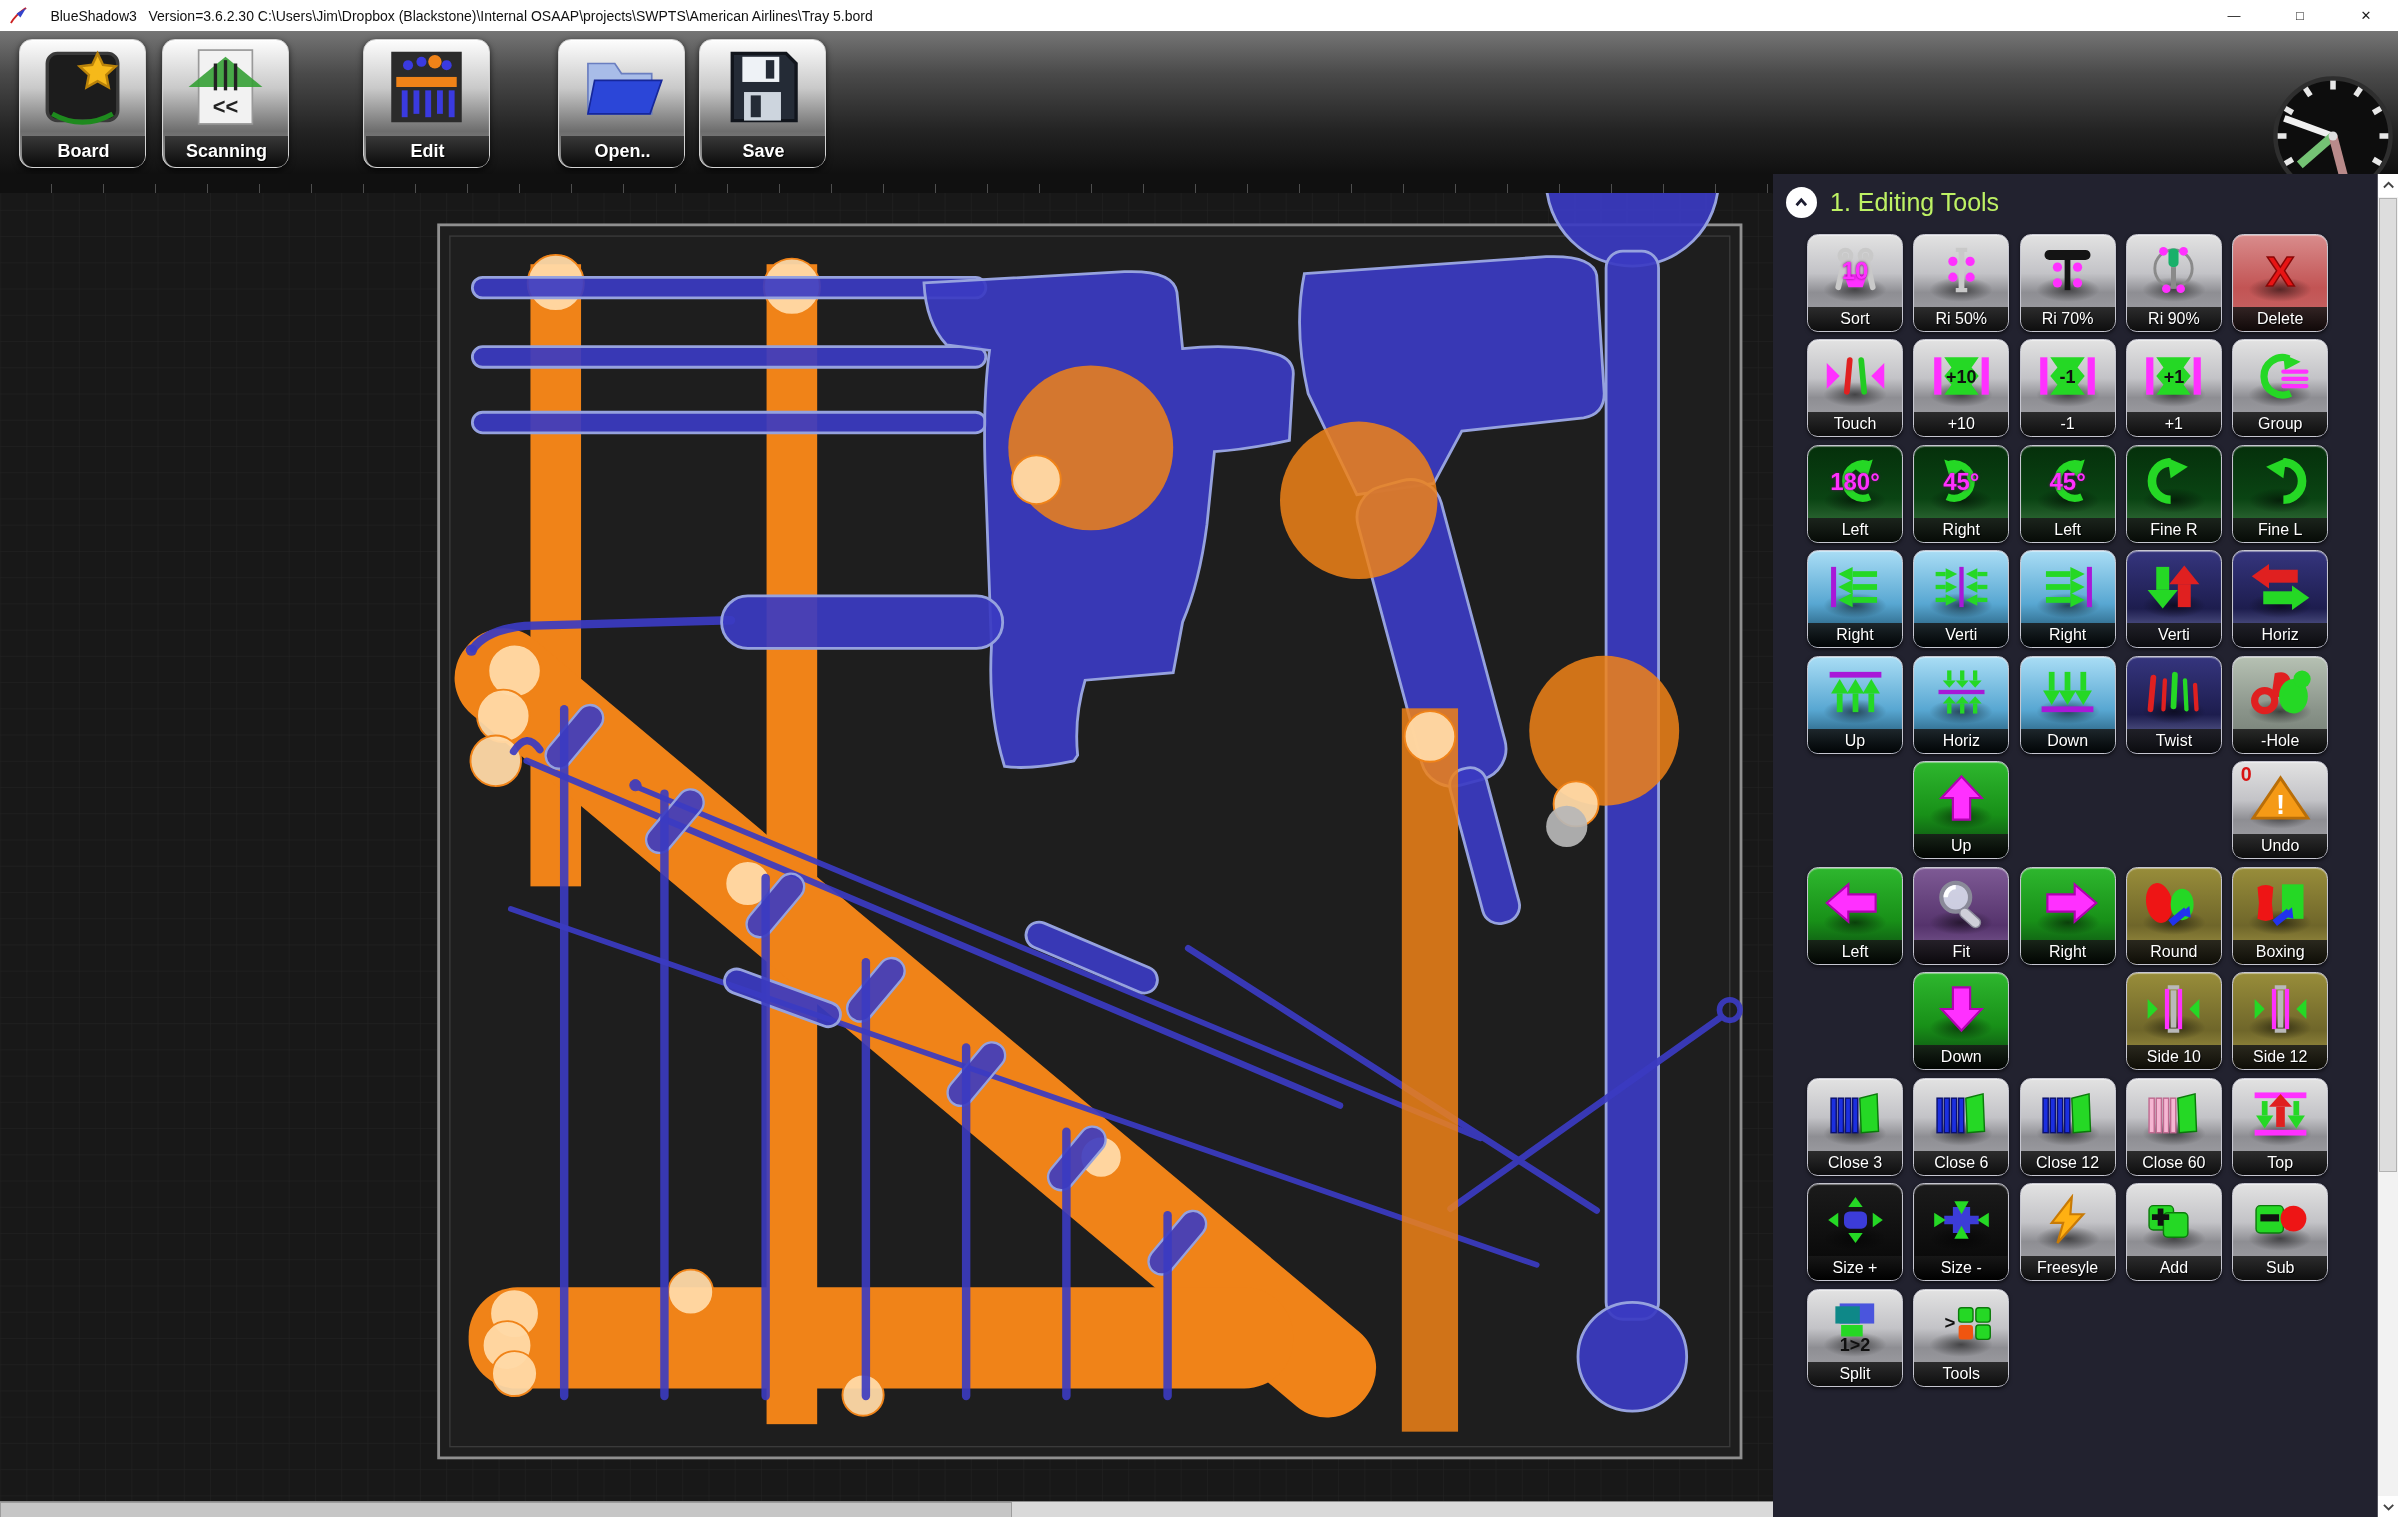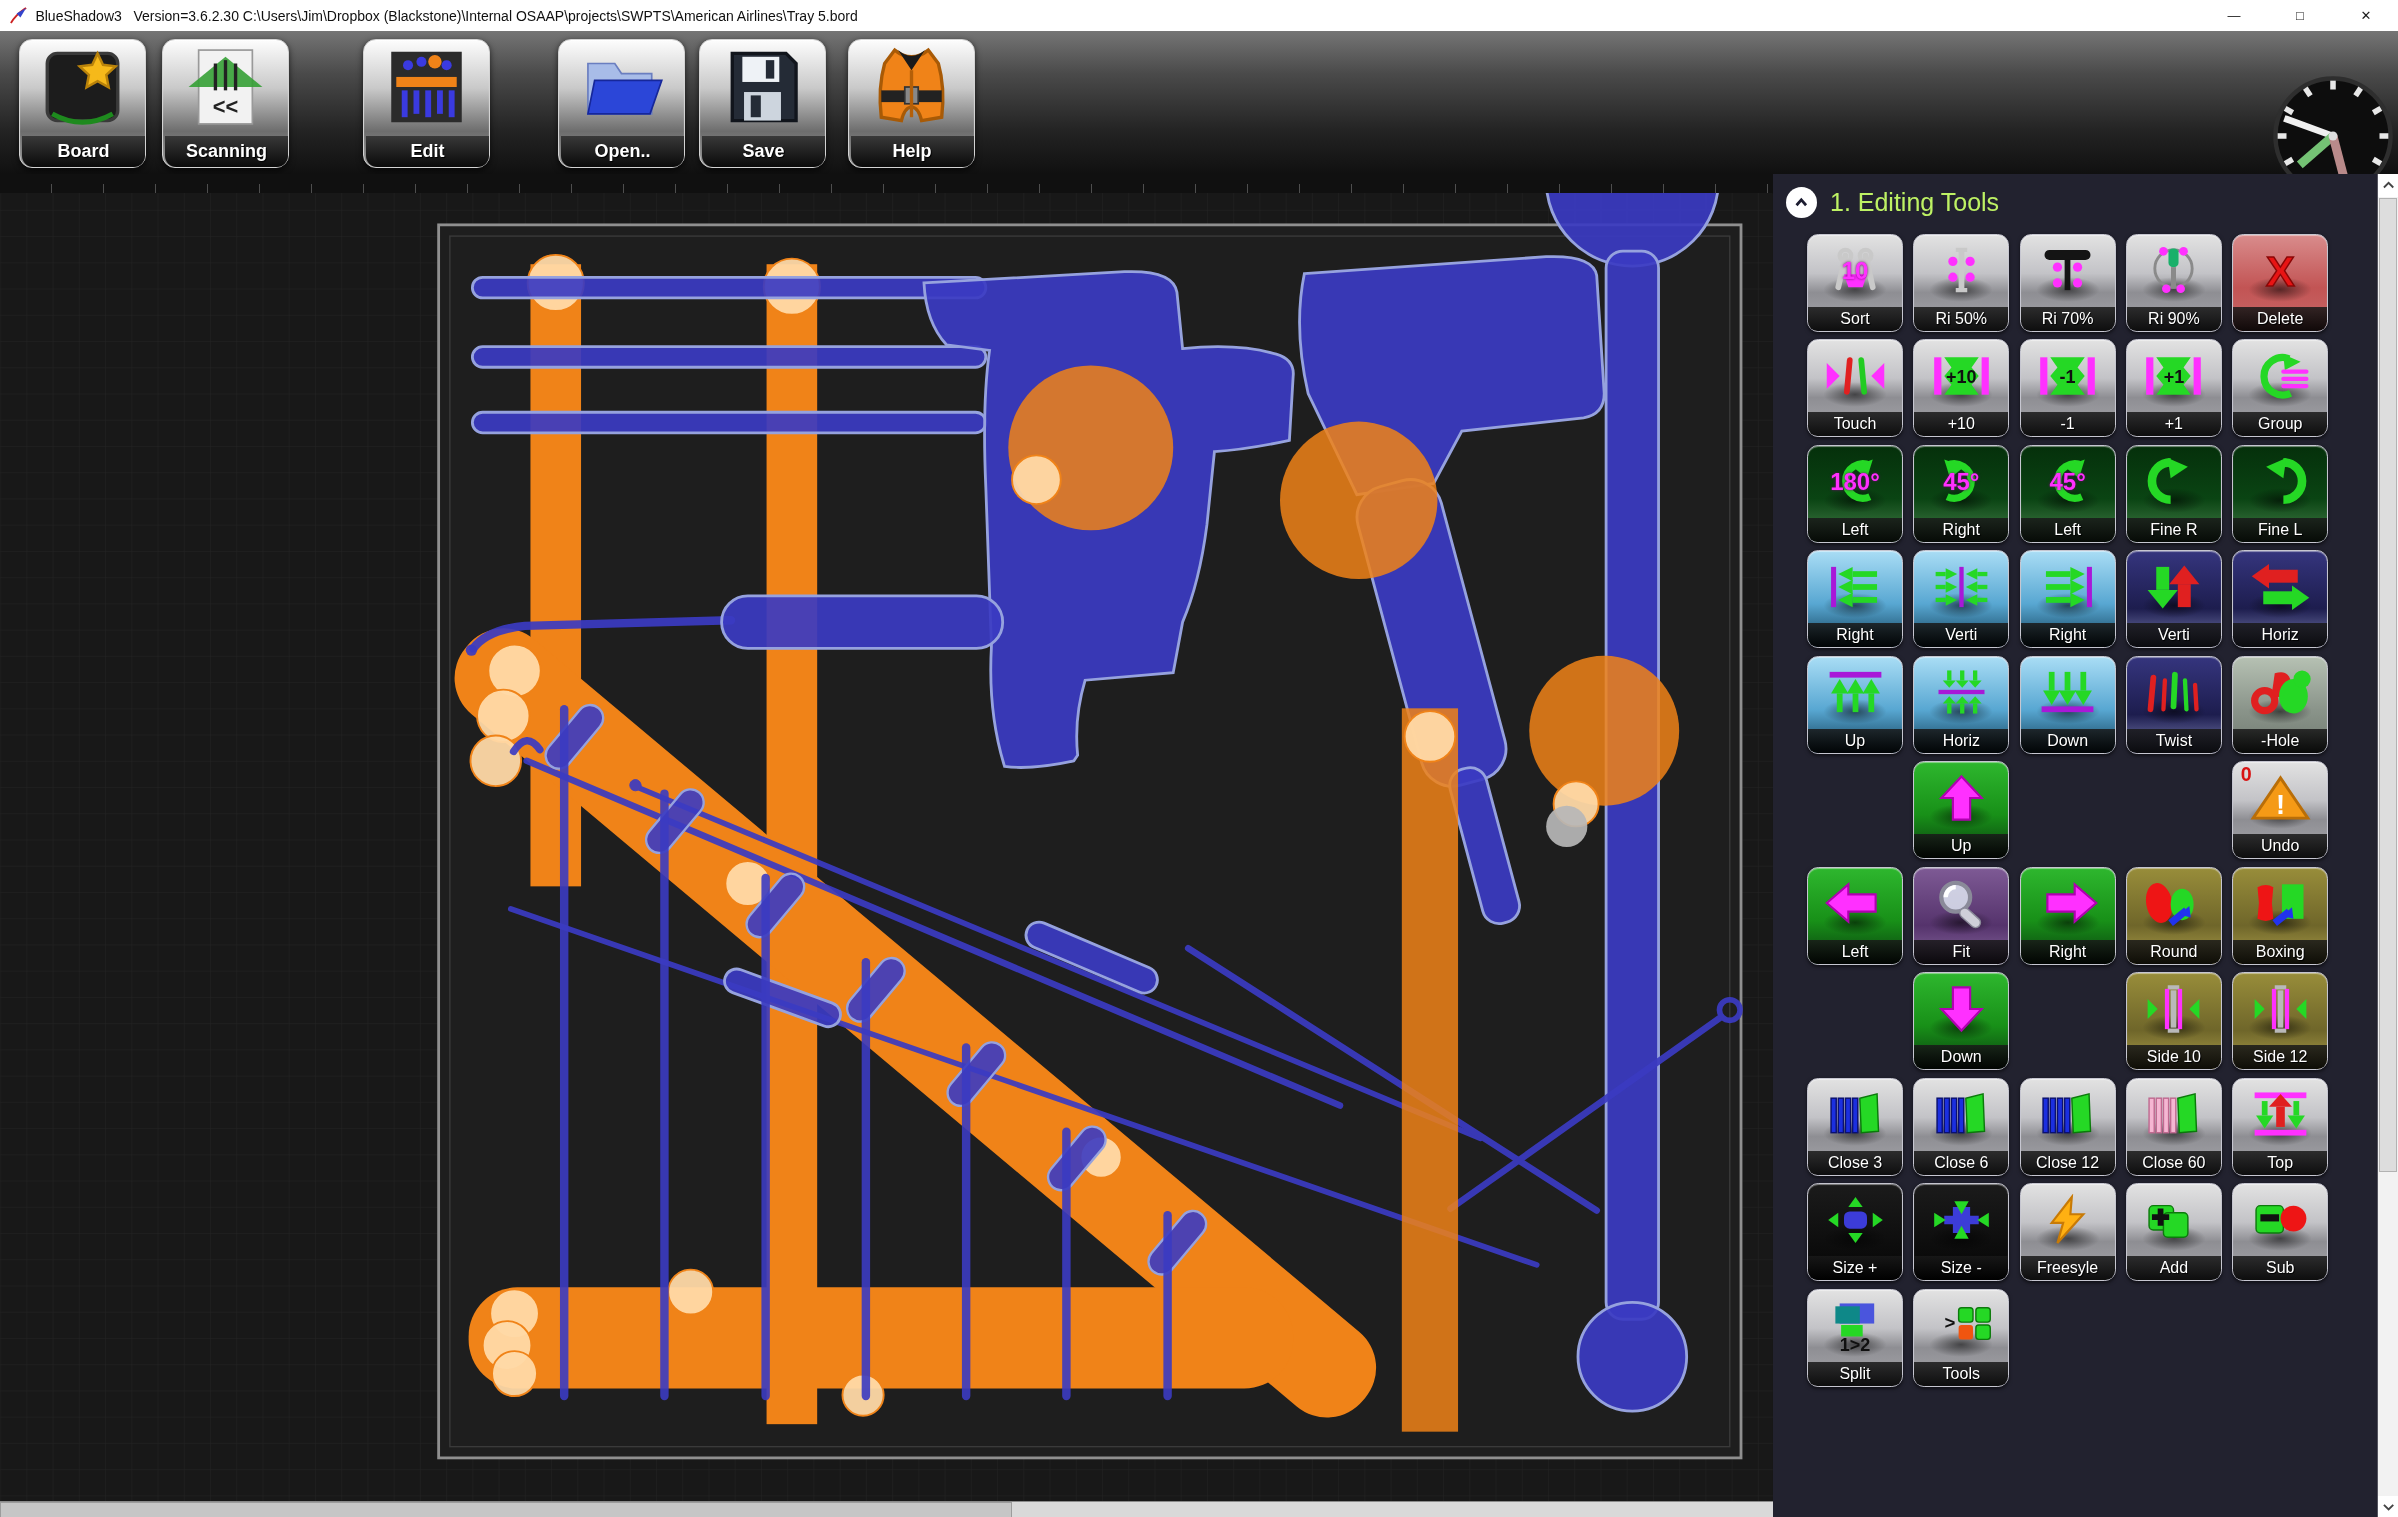--- a/index.html
+++ b/index.html
@@ -1,19 +1,19 @@
 <!DOCTYPE html>
 <html style="font-size:15px"><head>
 <meta charset="utf-8">
 <style>
   html,body{margin:0;padding:0}
   body{width:2399px;height:1518px;position:relative;background:#181818;font-family:"Liberation Sans",sans-serif;overflow:hidden}
 
   
-  .titlebar{position:absolute;top:0;left:0;right:0;height:31px;background:#ffffff;display:flex;align-items:center;gap:7px;padding-left:9.4px;box-sizing:border-box}
+  .titlebar{position:absolute;top:0;left:0;right:0;height:31px;background:#ffffff;display:flex;align-items:center;gap:22px;padding-left:9.4px;box-sizing:border-box}
   .app-logo{width:19px;height:19px;flex:0 0 auto}
   .title-text{font-size:14px;color:#101010;white-space:pre}
   .win-controls{margin-left:auto;display:flex;height:31px}
   .winbtn{width:66px;height:31px;display:flex;align-items:center;justify-content:center;font-size:13px;color:#1a1a1a;cursor:default}
 
   
   .toolbar{position:absolute;top:31px;left:0;right:0;height:143px;background:linear-gradient(180deg,#757575 0%,#4a4a4a 30%,#232323 70%,#101010 100%);display:flex;align-items:flex-start;padding-top:7.5px;box-sizing:border-box}
   .tbtn{width:127px;height:129px;border-radius:13px;border:1.9px solid #d3d3d3;background:linear-gradient(180deg,#fdfdfd 0%,#c9c9c9 38%,#6d6d6d 72%,#989898 100%);position:relative;box-shadow:0 2.8px 6.6px rgba(0,0,0,.65), inset 0 0.9px 0.9px rgba(255,255,255,.8);box-sizing:border-box}
   .tb-icon{height:94px;display:flex;align-items:center;justify-content:center}
   .tb-icon svg{width:75px;height:75px}
@@ -148,32 +148,20 @@
     <div class="tb-icon" data-name="save-disk-icon">
         <svg viewBox="0 0 56 56" style="width:100%;height:100%">
           <path d="M10 8 h32 l6 6 v34 h-38 z" fill="#242b36" stroke="#11151c" stroke-width="2"></path>
           <rect x="16" y="10" width="22" height="15" fill="#eef2f6"></rect>
           <rect x="30" y="12" width="5" height="11" fill="#242b36"></rect>
           <rect x="17" y="31" width="22" height="17" fill="#cdd5de"></rect>
           <rect x="21" y="33" width="6" height="13" fill="#242b36"></rect>
         </svg>
       </div>
     <div class="tb-label" data-name="toolbar-button-label">Save</div>
-  </div>
-  <div class="tbtn" style="margin-left:21.5px" data-name="toolbar-button-help">
-    <div class="tb-icon" data-name="life-vest-icon">
-        <svg viewBox="0 0 56 56" style="width:100%;height:100%">
-          <path d="M18 6 q10 8 20 0 l6 8 q4 14 2 32 l-12 2 q-2 -8 -6 -8 t-6 8 l-12 -2 q-2 -18 2 -32 z" fill="#f08318" stroke="#a85a06" stroke-width="2"></path>
-          <path d="M20 6 q8 7 16 0 l-8 12 z" fill="#1a1a1a"></path>
-          <rect x="10" y="30" width="36" height="7" fill="#222"></rect>
-          <rect x="24" y="28" width="8" height="10" fill="#888" stroke="#333"></rect>
-          <path d="M28 18 V46" stroke="#b45f08" stroke-width="2"></path>
-        </svg>
-      </div>
-    <div class="tb-label" data-name="toolbar-button-label">Help</div>
   </div>
   <div class="clock" data-name="clock-icon"><svg viewBox="0 0 56 56" style="width:100%;height:100%">
         <circle cx="28" cy="28" r="26" fill="#0d0d0d" stroke="#2e2e2e" stroke-width="2"></circle>
         <g stroke="#e8e8e8" stroke-width="2.5">
           <path d="M53 28 L49 28"></path>
           <path d="M49.6 40.5 L46.2 38.5"></path>
           <path d="M40.5 49.6 L38.5 46.2"></path>
           <path d="M28 53 L28 49"></path>
           <path d="M15.5 49.6 L17.8 46.2"></path>
           <path d="M6.4 40.5 L9.8 38.5"></path>

